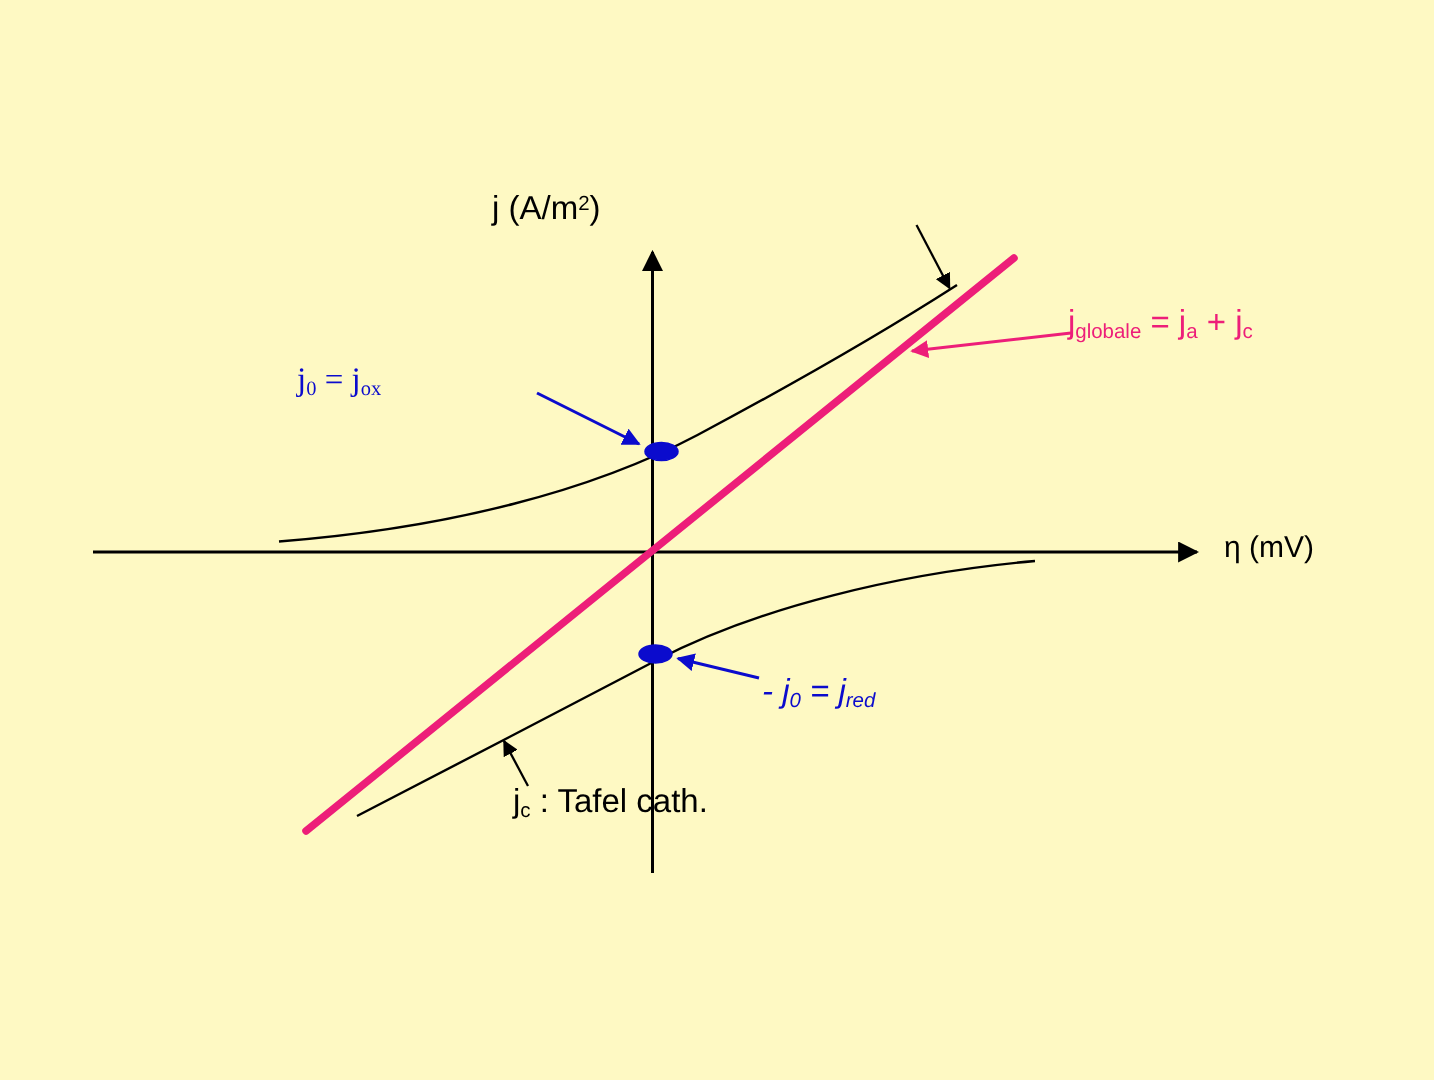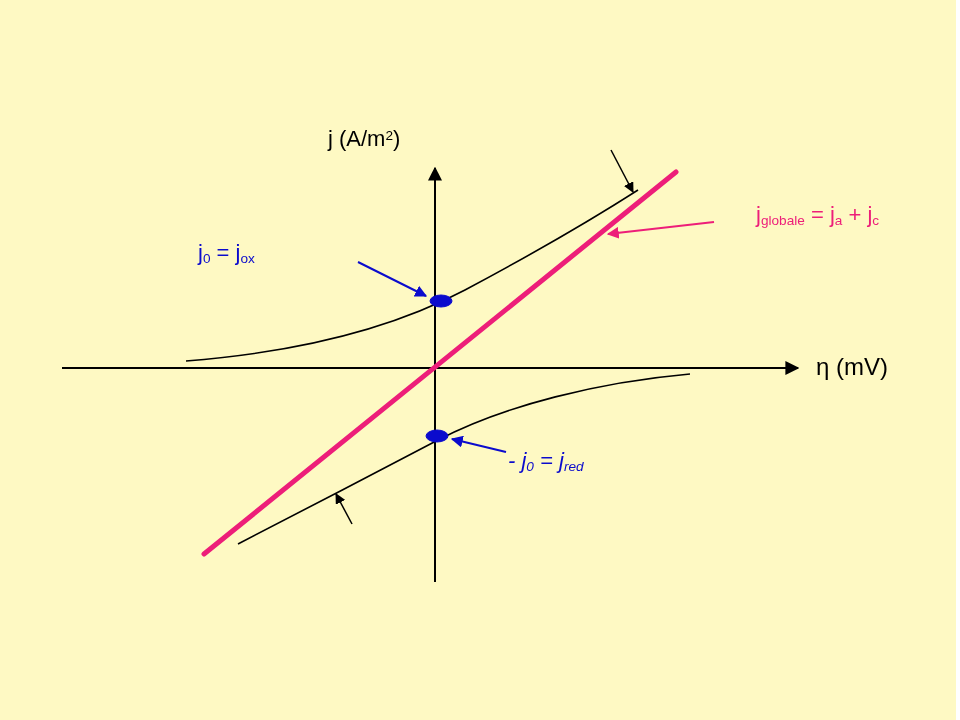--- a/index.html
+++ b/index.html
@@ -68,21 +68,21 @@
   .lbl sub {
     font-size: 0.62em;
     vertical-align: -0.25em;
   }
   .lbl sup {
     font-size: 0.62em;
     vertical-align: 0.45em;
   }
   .lbl.blue { color: var(--blue, #0B0BCD); }
   .lbl.pink { color: var(--pink, #ED1E79); }
-  .lbl.axis-x { font-size: 24px; }
+  .lbl.axis-x { font-size: 20px; }
 </style>
 </head>
 <body>
 
 <div class="slide">
 
   <svg class="plot-svg" viewBox="0 0 960 720" xmlns="http://www.w3.org/2000/svg">
     <defs>
       <marker id="ah-black" viewBox="0 0 10 10" refX="9" refY="5" markerWidth="7" markerHeight="7" orient="auto-start-reverse">
         <path d="M0,0 L10,5 L0,10 z" fill="#000000"></path>
@@ -114,26 +114,29 @@
     <line class="ann-blue" x1="506" y1="452" x2="452" y2="439" marker-end="url(#ah-blue)"></line>
   </svg>
 
   <div class="lbl" style="left:328px; top:126px;">
     <span>j (A/m</span><sup>2</sup><span>)</span>
   </div>
 
   <div class="lbl axis-x" style="left:816px; top:353px;">η (mV)</div>
 
 
-  <div class="lbl pink" style="left:712px; top:202px;margin-left:44px;">
+  <div class="lbl pink" style="left:712px; top:202px;">
     <span>j</span><sub>globale</sub><span> = j</span><sub>a</sub><span> + j</span><sub>c</sub>
   </div>
 
-  <div class="lbl blue" style="left:198px; top:240px;">
+  <div class="lbl blue" style="left:198px; top:240px;font-family:Liberation Serif, serif;">
     <span>j</span><sub>0</sub><span> = j</span><sub>ox</sub>
   </div>
 
   <div class="lbl blue" style="left:508px; top:448px;font-style:italic;">
     <span>- j</span><sub>0</sub><span> = j</span><sub>red</sub>
   </div>
 
+  <div class="lbl" style="left:342px; top:521px;">
+    <span>j</span><sub>c</sub><span> : Tafel cath.</span>
+  </div>
 
 </div>
 
 </body></html>

